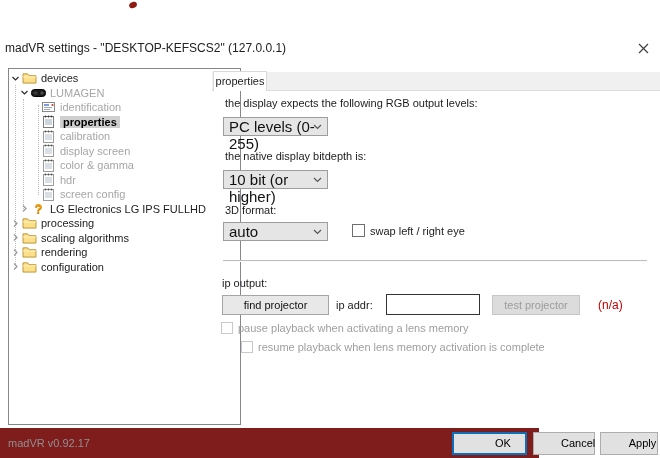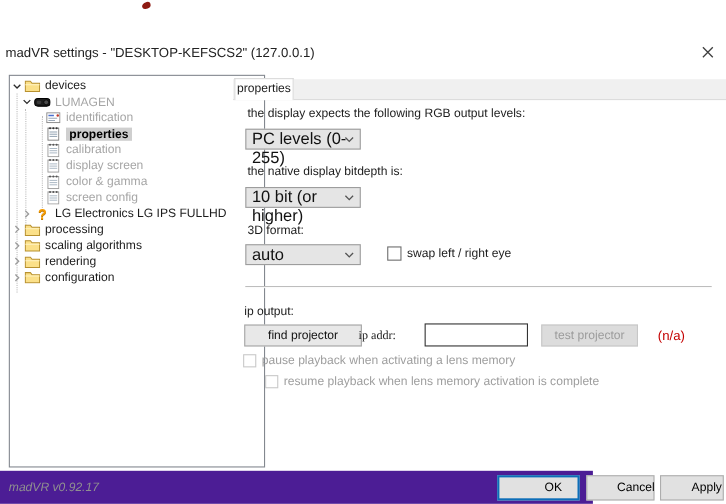--- a/index.html
+++ b/index.html
@@ -47,21 +47,21 @@
   .pushbtn.disabled{background:#dcdcdc;border-color:#c7c7c7;color:#9c9c9c;}
   #ip-input{position:absolute;left:386px;top:294px;width:94px;height:21px;border:1px solid #333;background:#fff;
             box-sizing:border-box;font-size:11px;padding:0 3px;font-family:"Liberation Sans",sans-serif;}
   .cb{position:absolute;background:#fff;box-sizing:border-box;}
   .cb.en{width:13px;height:13px;border:1px solid #6e6e6e;}
   .cb.dis{width:12px;height:12px;border:1px solid #c9c9c9;}
   .dislabel{color:#9e9e9e;}
   #na-text{position:absolute;left:598px;top:298px;font-size:12px;color:#c40000;white-space:nowrap;}
 
   
-  #footer{position:absolute;left:0;top:428px;width:539px;height:30px;background:#4c1d95;font-style:italic;}
+  #footer{position:absolute;left:0;top:428px;width:539px;height:30px;background:#7f1d1d;}
   #version{position:absolute;left:8px;top:9px;font-size:11px;color:#909090;}
   .dlgbtn{position:absolute;top:432px;height:23px;background:#e1e1e1;border:1px solid #adadad;
           box-sizing:border-box;font-size:11px;text-align:center;line-height:20px;color:#000;padding-left:27px;}
   #ok-btn{left:452px;width:75px;border:2px solid #0d6eb8;line-height:18px;}
   #cancel-btn{left:533px;width:62px;}
   #apply-btn{left:600px;width:58px;}
 </style>
 </head>
 <body>
 
@@ -172,20 +172,32 @@
           <rect x="0.5" y="1.5" width="10" height="11" fill="#fff" stroke="#9b9b9b"></rect>
           <circle cx="2.5" cy="1.5" r="0.9" fill="#555"></circle>
           <circle cx="5.5" cy="1.5" r="0.9" fill="#555"></circle>
           <circle cx="8.5" cy="1.5" r="0.9" fill="#555"></circle>
           <path d="M2,5 L9,5 M2,7 L9,7 M2,9 L9,9" stroke="#aab8c4" stroke-width="0.9"></path>
         </svg>
       </span>
     <span class="tlabel">color &amp; gamma</span>
   </div>
 
+  <div class="trow lvl2 dim">
+    <span class="ticon">
+        <svg width="11" height="13" viewBox="0 0 11 13">
+          <rect x="0.5" y="1.5" width="10" height="11" fill="#fff" stroke="#9b9b9b"></rect>
+          <circle cx="2.5" cy="1.5" r="0.9" fill="#555"></circle>
+          <circle cx="5.5" cy="1.5" r="0.9" fill="#555"></circle>
+          <circle cx="8.5" cy="1.5" r="0.9" fill="#555"></circle>
+          <path d="M2,5 L9,5 M2,7 L9,7 M2,9 L9,9" stroke="#aab8c4" stroke-width="0.9"></path>
+        </svg>
+      </span>
+    <span class="tlabel">hdr</span>
+  </div>
 
   <div class="trow lvl2 dim">
     <span class="ticon">
         <svg width="11" height="13" viewBox="0 0 11 13">
           <rect x="0.5" y="1.5" width="10" height="11" fill="#fff" stroke="#9b9b9b"></rect>
           <circle cx="2.5" cy="1.5" r="0.9" fill="#555"></circle>
           <circle cx="5.5" cy="1.5" r="0.9" fill="#555"></circle>
           <circle cx="8.5" cy="1.5" r="0.9" fill="#555"></circle>
           <path d="M2,5 L9,5 M2,7 L9,7 M2,9 L9,9" stroke="#aab8c4" stroke-width="0.9"></path>
         </svg>
@@ -292,21 +304,21 @@
       <polyline points="1,1 4.5,4.5 8,1" stroke="#555" stroke-width="1.2" fill="none"></polyline>
     </svg>
 </div>
 <span class="cb en" style="left:352px;top:224px;"></span>
 <div class="flabel" style="left:370px;top:225px;">swap left / right eye</div>
 
 <div id="sep"></div>
 
 <div class="flabel" style="left:222px;top:277px;">ip output:</div>
 <div class="pushbtn" style="left:222px;top:295px;width:107px;">find projector</div>
-<div class="flabel" style="left:326px;top:299px;font-family:Liberation Serif, serif;">ip addr:</div>
+<div class="flabel" style="left:336px;top:299px;">ip addr:</div>
 <input id="ip-input" type="text" value="" style="">
 <div class="pushbtn disabled" style="left:492px;top:295px;width:88px;">test projector</div>
 <div id="na-text">(n/a)</div>
 
 <span class="cb dis" style="left:221px;top:322px;"></span>
 <div class="flabel dislabel" style="left:238px;top:322px;">pause playback when activating a lens memory</div>
 <span class="cb dis" style="left:241px;top:341px;"></span>
 <div class="flabel dislabel" style="left:258px;top:341px;">resume playback when lens memory activation is complete</div>
 
 <div id="footer">

